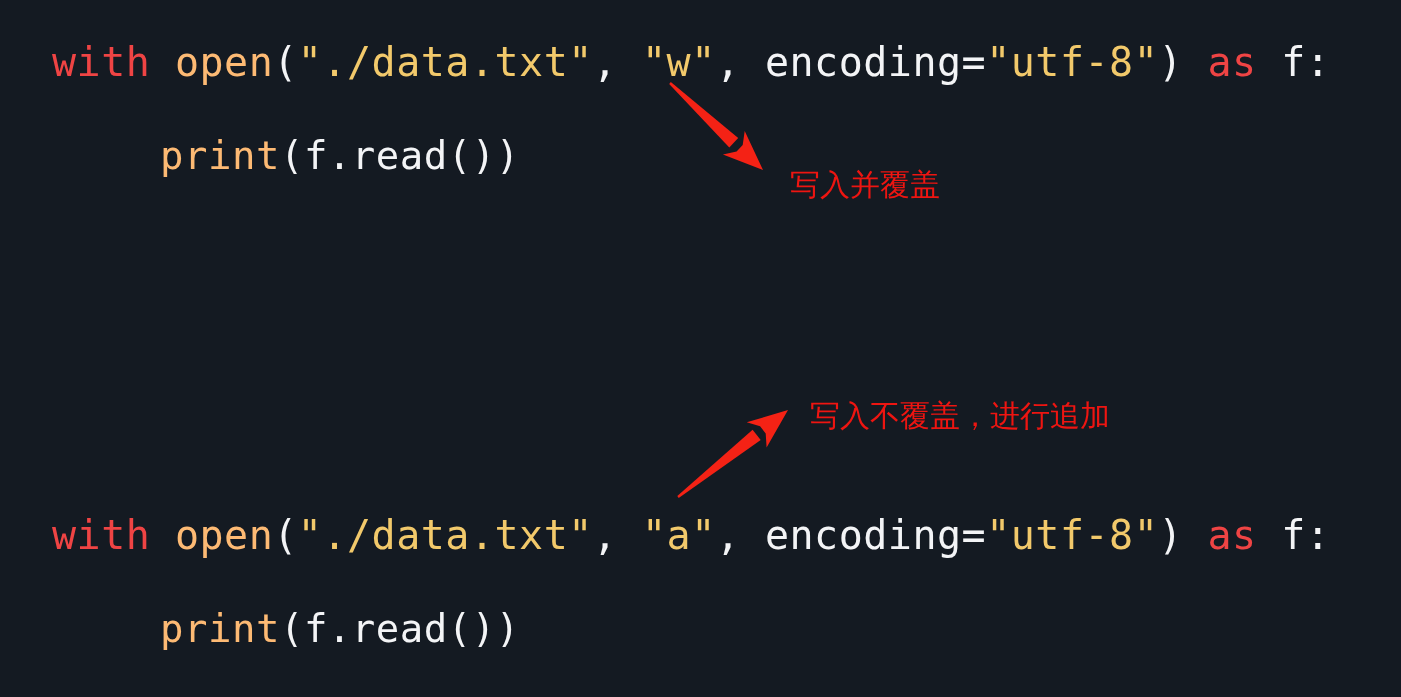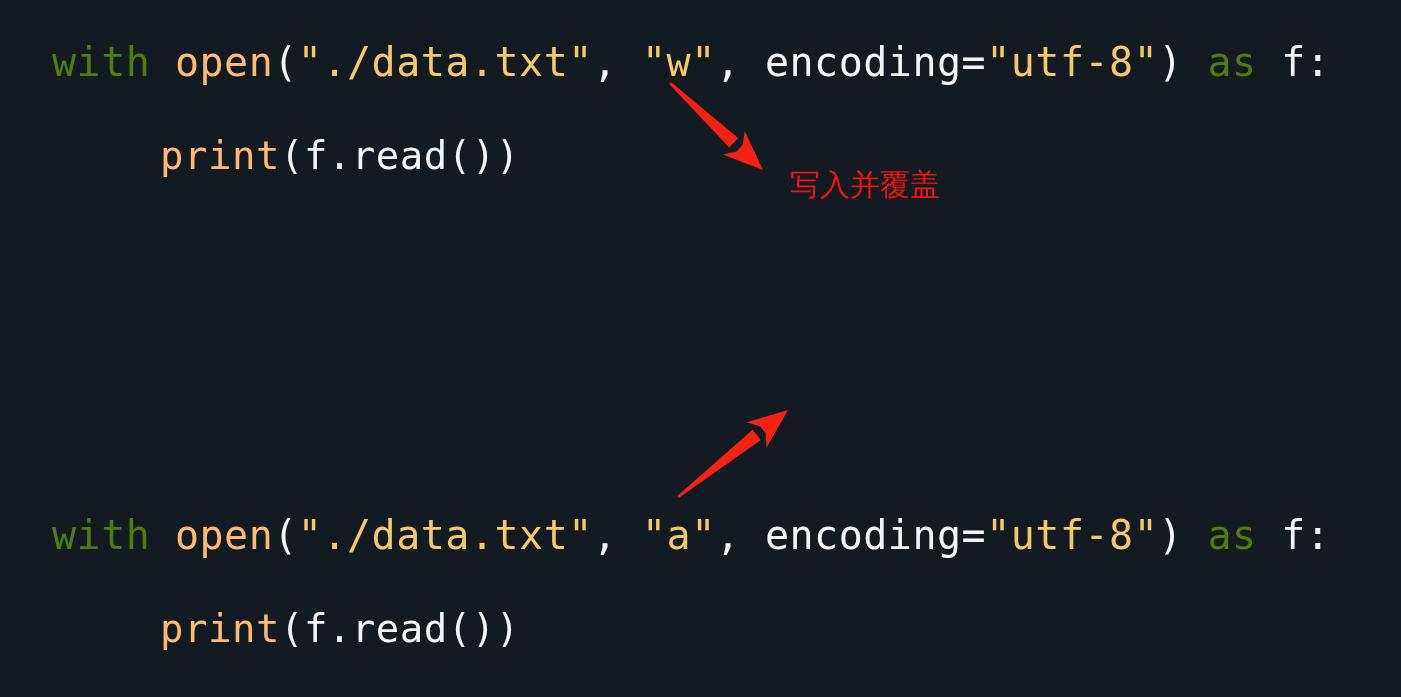--- a/index.html
+++ b/index.html
@@ -28,21 +28,21 @@
   }
   .code-line.stmt   { left: 52px; }
   .code-line.indent { left: 160px; font-size: 39px; }
 
   #line-1 { top: 42px; }
   #line-2 { top: 136px; }
   #line-3 { top: 515px; }
   #line-4 { top: 609px; }
 
   
-  .tok-keyword  { color: #4d7c0f; }
+  .tok-keyword  { color: #ef4444; }
   .tok-func     { color: #fdba74; }
   .tok-string   { color: #f2c96b; }
   .tok-plain    { color: #f3f4f6; }
 
   
   .annot {
     position: absolute;
     color: #ee1511;
     font-family: "DejaVu Sans", "Liberation Sans", sans-serif;
     font-size: 30px;
@@ -72,20 +72,21 @@
   <div class="code-line stmt" id="line-1"><span class="tok-keyword">with</span><span class="tok-plain"> </span><span class="tok-func">open</span><span class="tok-plain">(</span><span class="tok-string">"./data.txt"</span><span class="tok-plain">, </span><span class="tok-string">"w"</span><span class="tok-plain">, encoding=</span><span class="tok-string">"utf-8"</span><span class="tok-plain">) </span><span class="tok-keyword">as</span><span class="tok-plain"> f:</span></div>
 
   <div class="code-line indent" id="line-2"><span class="tok-func">print</span><span class="tok-plain">(f.read())</span></div>
 
   <div class="code-line stmt" id="line-3"><span class="tok-keyword">with</span><span class="tok-plain"> </span><span class="tok-func">open</span><span class="tok-plain">(</span><span class="tok-string">"./data.txt"</span><span class="tok-plain">, </span><span class="tok-string">"a"</span><span class="tok-plain">, encoding=</span><span class="tok-string">"utf-8"</span><span class="tok-plain">) </span><span class="tok-keyword">as</span><span class="tok-plain"> f:</span></div>
 
   <div class="code-line indent" id="line-4"><span class="tok-func">print</span><span class="tok-plain">(f.read())</span></div>
 
   <div class="annot" id="annot-1">写入并覆盖</div>
 
+  <div class="annot" id="annot-2">写入不覆盖，进行追加</div>
 
   <svg id="arrow-layer" viewBox="0 0 1401 697">
 
     <g>
       <polygon id="arrow-1-shaft" fill="#f42215" points="669.2,83.9 729.3,147.4 738.2,137.9 670.8,82.1"></polygon>
       <polygon id="arrow-1-head" fill="#f42215" points="763.0,170.0 722.9,154.4 736.6,151.4 742.7,144.9 744.7,131.0"></polygon>
     </g>
 
     <g>
       <polygon id="arrow-2-shaft" fill="#f42215" points="678.7,497.9 760.7,439.9 752.6,429.7 677.3,496.1"></polygon>

